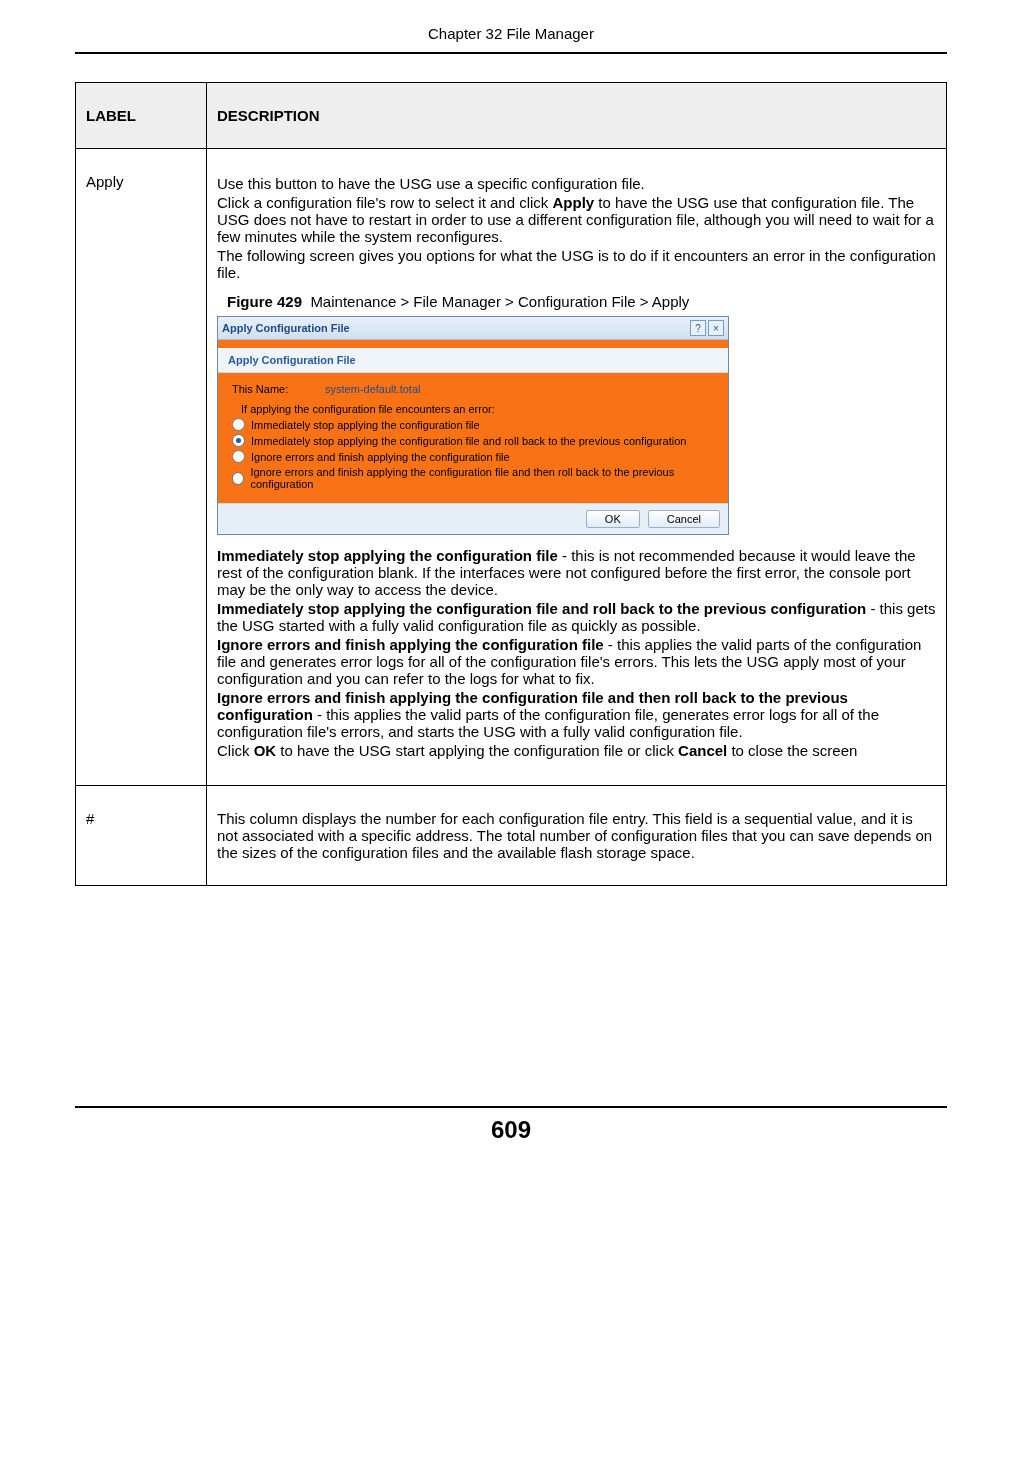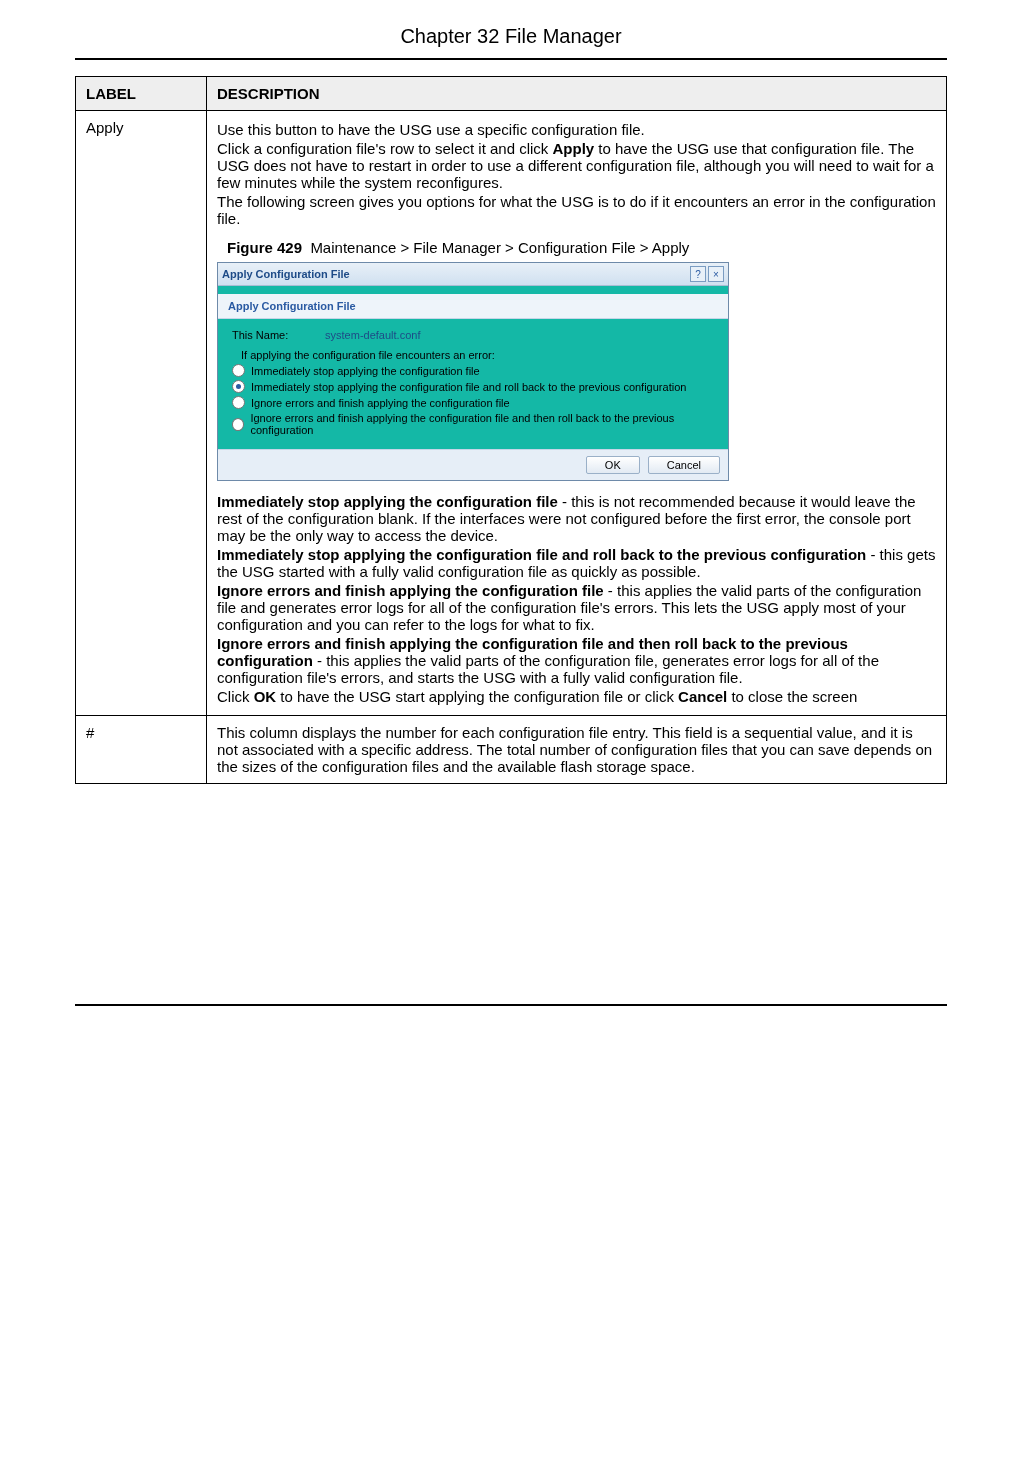--- a/index.html
+++ b/index.html
@@ -10,55 +10,55 @@
     margin: 0;
     padding: 0;
     width: 1022px;
   }
   .page {
     padding: 25px 75px 30px 75px;
     box-sizing: border-box;
   }
   .chapter-title {
     text-align: center;
-    font-size: 20px;
+    font-size: 15px;
     padding-bottom: 10px;
     border-bottom: 2px solid #000;
-    margin-bottom: 16px;
+    margin-bottom: 28px;
   }
   .table-caption {
     font-size: 15px;
     margin: 4px 0 4px 0;
   }
   .table-caption b { font-weight: bold; }
   table.doc-table {
     border-collapse: collapse;
     width: 100%;
     font-size: 15px;
   }
   table.doc-table th, table.doc-table td {
     border: 1px solid #000;
-    padding: 8px 10px;
+    padding: 24px 10px;
     text-align: left;
     vertical-align: top;
   }
   table.doc-table th {
     background: #eeeeee;
     font-weight: bold;
   }
   .label-col { width: 110px; }
   .desc p { margin: 2px 0; }
   .figure-caption { font-size: 15px; margin: 12px 0 6px 10px; }
   .figure-caption b { font-weight: bold; }
   .screenshot {
     border: 1px solid #6e8aa9;
     width: 510px;
     font-family: Arial, sans-serif;
     font-size: 11px;
-    background: #14b8a6;
+    background: #f97316;
     margin-bottom: 12px;
   }
   .ss-titlebar {
     background: linear-gradient(#e8f0f8, #d0e0f0);
     display: flex;
     align-items: center;
     justify-content: space-between;
     padding: 3px 4px;
     border-bottom: 1px solid #a9bdd3;
   }
@@ -155,21 +155,21 @@
               <span class="title">Apply Configuration File</span>
               <span class="icons">
                 <span class="iconbox">?</span>
                 <span class="iconbox">×</span>
               </span>
             </div>
             <div class="ss-section">
               <h4>Apply Configuration File</h4>
               <div class="ss-row">
                 <span class="ss-field-label">This Name:</span>
-                <span class="ss-field-value">system-default.conf</span>
+                <span class="ss-field-value">system-default.total</span>
               </div>
               <div class="ss-row" style="margin-top:8px;margin-left:9px;">If applying the configuration file encounters an error:</div>
               <div class="ss-radio-row">
                 <span class="ss-radio"></span>
                 <span>Immediately stop applying the configuration file</span>
               </div>
               <div class="ss-radio-row">
                 <span class="ss-radio selected"></span>
                 <span>Immediately stop applying the configuration file and roll back to the previous configuration</span>
               </div>
@@ -207,14 +207,15 @@
       </tr>
       <tr>
         <td>#</td>
         <td>This column displays the number for each configuration file entry. This field is a sequential value, and it is not associated with a specific address. The total number of configuration files that you can save depends on the sizes of the configuration files and the available flash storage space.</td>
       </tr>
     </tbody>
   </table>
 
   <div class="footer">
     <div class="footer-line"></div>
+    <div class="footer-page">609</div>
   </div>
 </div>
 
 </body></html>

